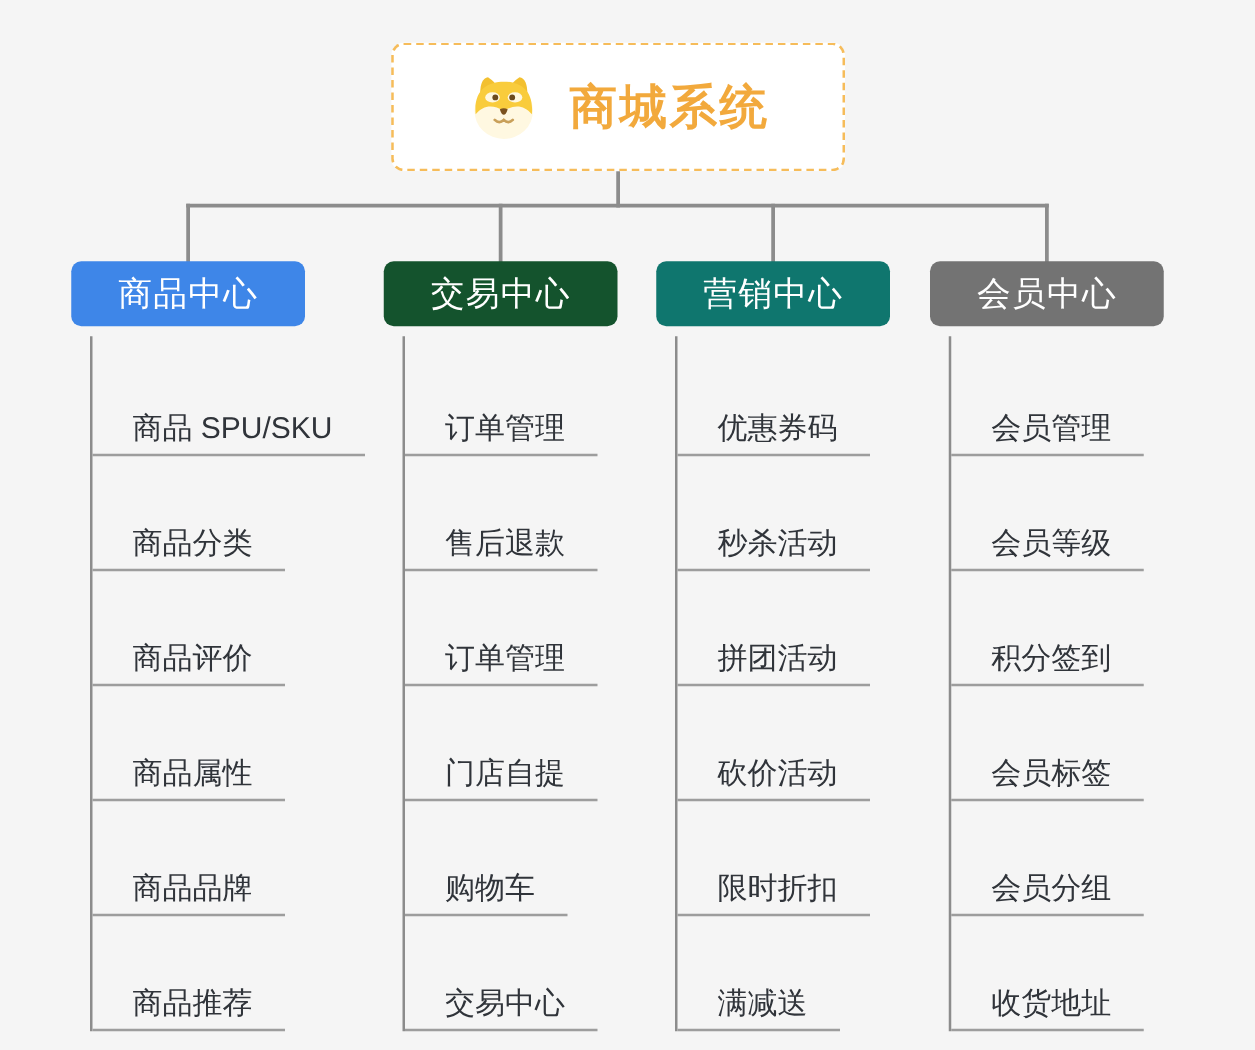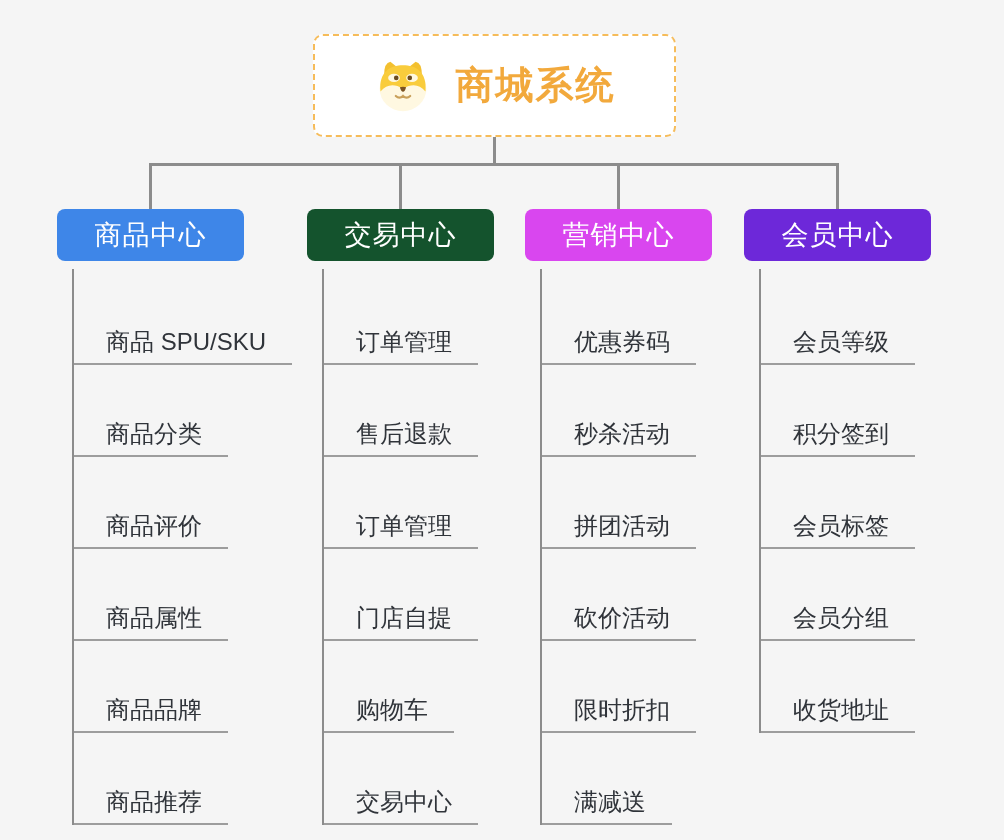--- a/index.html
+++ b/index.html
@@ -132,21 +132,21 @@
       <li>
           <span>购物车</span>
         </li>
       <li>
           <span>交易中心</span>
         </li>
     </ul>
   </section>
 
   <section class="branch" style="left:525px">
-    <div class="branch-box" style="background-color: #d946ef;">营销中心</div>
+    <div class="branch-box" style="background-color: #0f766e;">营销中心</div>
     <ul class="children">
       <li>
           <span>优惠券码</span>
         </li>
       <li>
           <span>秒杀活动</span>
         </li>
       <li>
           <span>拼团活动</span>
         </li>
@@ -156,22 +156,25 @@
       <li>
           <span>限时折扣</span>
         </li>
       <li>
           <span>满减送</span>
         </li>
     </ul>
   </section>
 
   <section class="branch" style="left:744px">
-    <div class="branch-box" style="background-color: #6d28d9;">会员中心</div>
+    <div class="branch-box" style="background-color: #737373;">会员中心</div>
     <ul class="children">
+      <li>
+          <span>会员管理</span>
+        </li>
       <li>
           <span>会员等级</span>
         </li>
       <li>
           <span>积分签到</span>
         </li>
       <li>
           <span>会员标签</span>
         </li>
       <li>

